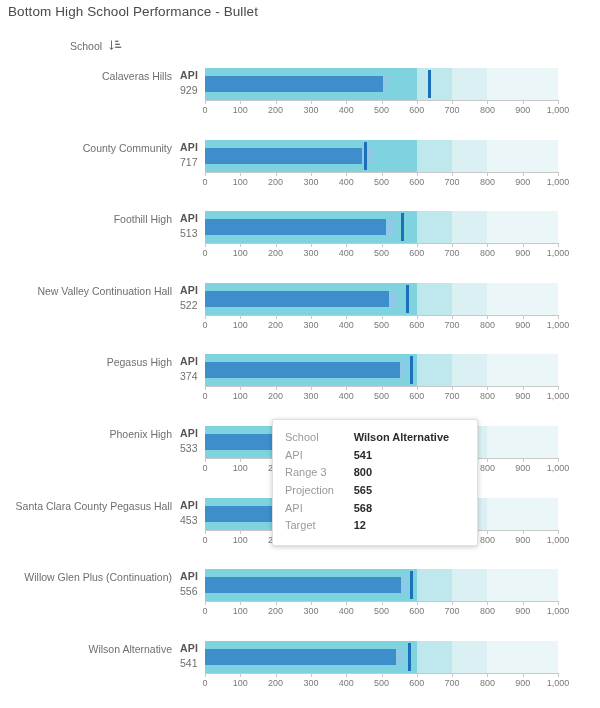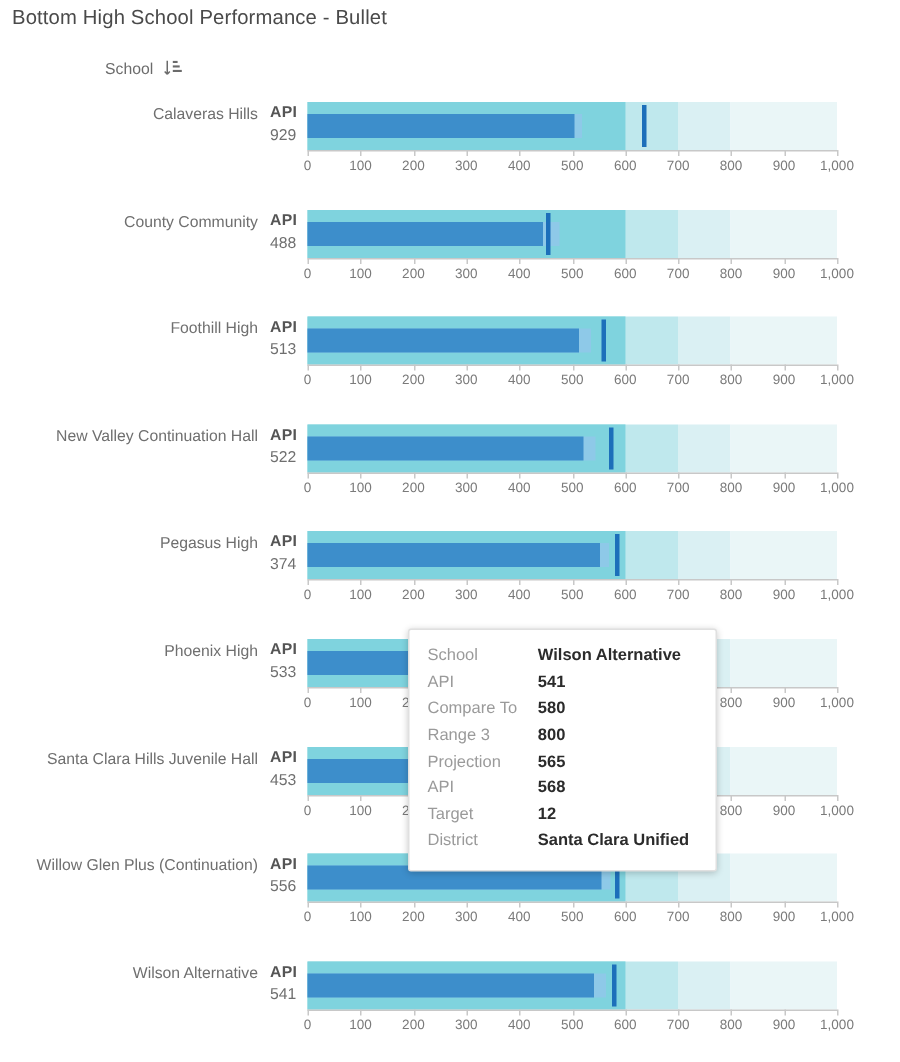--- a/index.html
+++ b/index.html
@@ -243,21 +243,21 @@
         <div class="tick-label" style="left: 282.4px;">800</div>
         <div class="tick" style="left: 317.7px;"></div>
         <div class="tick-label" style="left: 317.7px;">900</div>
         <div class="tick" style="left: 353px;"></div>
         <div class="tick-label" style="left: 353px;">1,000</div>
       </div>
     </div>
     <div class="row">
       <div class="row-label">County Community</div>
       <div class="measure-name">API</div>
-      <div class="measure-value">488</div>
+      <div class="measure-value">717</div>
       <div class="bullet">
         <div class="band" style="left: 0px; width: 211.8px; background: rgb(159, 221, 228);"></div>
         <div class="band" style="left: 211.8px; width: 35.3px; background: rgb(191, 232, 237);"></div>
         <div class="band" style="left: 247.1px; width: 35.3px; background: rgb(218, 240, 243);"></div>
         <div class="band" style="left: 282.4px; width: 70.6px; background: rgb(234, 246, 247);"></div>
         <div class="bar-bg" style="left: 0px; width: 211.8px; background: rgb(127, 211, 222);"></div>
         <div class="projection" style="left: 0px; width: 167.675px; background: rgb(142, 201, 232);"></div>
         <div class="bar" style="width: 156.732px; background: rgb(61, 142, 203);"></div>
         <div class="marker" style="left: 159.115px; background: rgb(28, 111, 186);"></div>
       </div>
@@ -441,21 +441,21 @@
         <div class="tick-label" style="left: 247.1px;">700</div>
         <div class="tick" style="left: 282.4px;"></div>
         <div class="tick-label" style="left: 282.4px;">800</div>
         <div class="tick" style="left: 317.7px;"></div>
         <div class="tick-label" style="left: 317.7px;">900</div>
         <div class="tick" style="left: 353px;"></div>
         <div class="tick-label" style="left: 353px;">1,000</div>
       </div>
     </div>
     <div class="row">
-      <div class="row-label">Santa Clara Hills Juvenile Hall</div>
+      <div class="row-label">Santa Clara County Pegasus Hall</div>
       <div class="measure-name">API</div>
       <div class="measure-value">453</div>
       <div class="bullet">
         <div class="band" style="left: 0px; width: 211.8px; background: rgb(159, 221, 228);"></div>
         <div class="band" style="left: 211.8px; width: 35.3px; background: rgb(191, 232, 237);"></div>
         <div class="band" style="left: 247.1px; width: 35.3px; background: rgb(218, 240, 243);"></div>
         <div class="band" style="left: 282.4px; width: 70.6px; background: rgb(234, 246, 247);"></div>
         <div class="bar-bg" style="left: 0px; width: 211.8px; background: rgb(127, 211, 222);"></div>
         <div class="projection" style="left: 0px; width: 165.91px; background: rgb(142, 201, 232);"></div>
         <div class="bar" style="width: 159.909px; background: rgb(61, 142, 203);"></div>
@@ -572,40 +572,32 @@
 <div id="tooltip">
   <table>
     <tbody id="tooltip-body">
         <tr>
           <td class="tt-key">School</td>
           <td class="tt-val">Wilson Alternative</td>
         </tr>
         <tr>
           <td class="tt-key">API</td>
           <td class="tt-val">541</td>
-        </tr>
-        <tr>
-          <td class="tt-key">Compare To</td>
-          <td class="tt-val">580</td>
         </tr>
         <tr>
           <td class="tt-key">Range 3</td>
           <td class="tt-val">800</td>
         </tr>
         <tr>
           <td class="tt-key">Projection</td>
           <td class="tt-val">565</td>
         </tr>
         <tr>
           <td class="tt-key">API</td>
           <td class="tt-val">568</td>
         </tr>
         <tr>
           <td class="tt-key">Target</td>
           <td class="tt-val">12</td>
         </tr>
-        <tr>
-          <td class="tt-key">District</td>
-          <td class="tt-val">Santa Clara Unified</td>
-        </tr>
       </tbody>
   </table>
 </div>
 
 </body></html>

